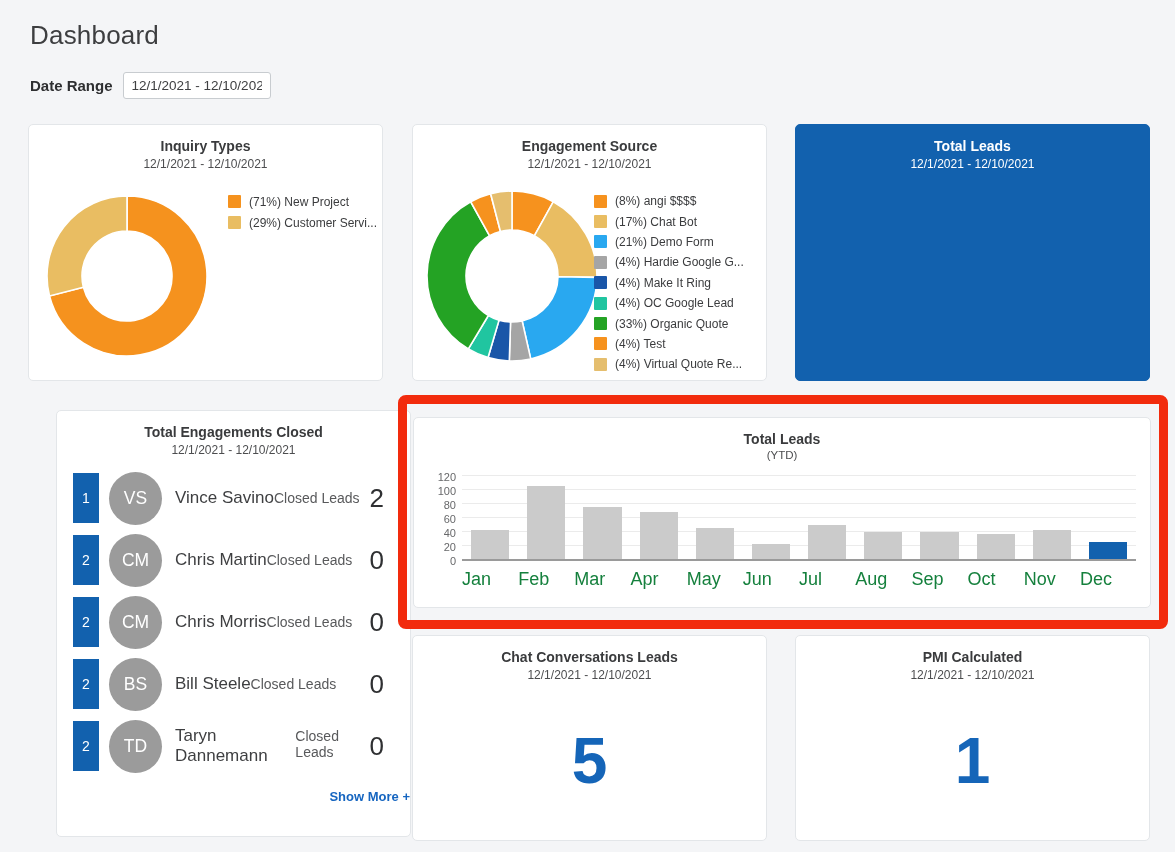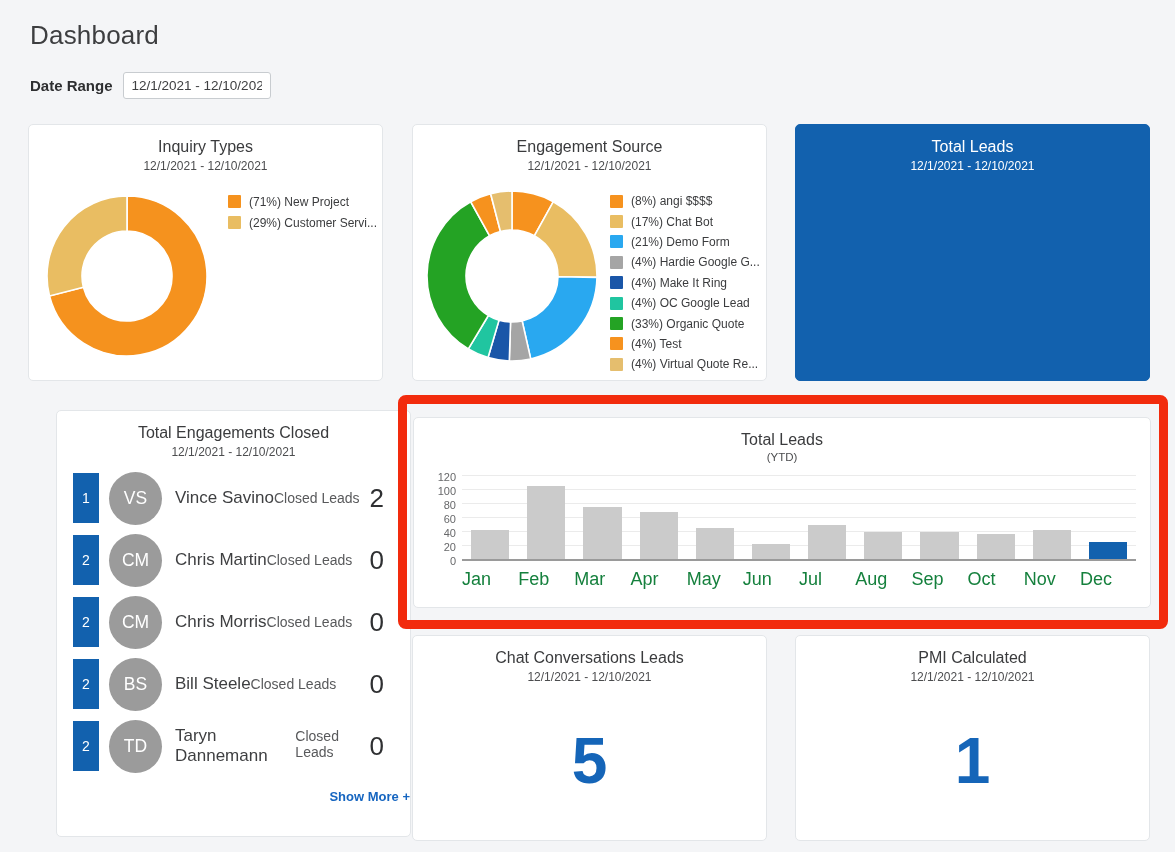--- a/index.html
+++ b/index.html
@@ -24,42 +24,42 @@
     width: 148px; height: 27px; background: #fff;
     border: 1px solid #c8ccd0; border-radius: 3px;
     font-family: "Liberation Sans", sans-serif;
     font-size: 13.5px; color: #3f4042; padding: 0 8px; outline: none;
   }
   .card {
     position: absolute; background: #fff;
     border: 1px solid #e3e6e9; border-radius: 5px;
   }
   .card-head { padding-top: 13px; text-align: center; }
-  .card-title { font-size: 16px; font-weight: normal; color: #3a3b3d; }
+  .card-title { font-size: 14px; font-weight: bold; color: #3a3b3d; }
   .card-sub { font-size: 12px; color: #4c4d4f; margin-top: 3px; }
 
   #card-inquiry    { left: 28px;  top: 124px; width: 355px; height: 257px; }
   #card-engagement { left: 412px; top: 124px; width: 355px; height: 257px; }
   #card-leads      { left: 795px; top: 124px; width: 355px; height: 257px;
                      background: var(--accent); border-color: var(--accent); }
   #card-leads .card-title, #card-leads .card-sub { color: #fff; }
   #card-closed     { left: 28px;  top: 410px; width: 355px; height: 427px; margin-left: 28px; }
   #red-box         { position: absolute; left: 398px; top: 395px; width: 770px; height: 234px;
                      border: 9px solid var(--red); border-radius: 8px; }
   #card-chart      { left: 6px; top: 13px; width: 738px; height: 191px; }
   #card-chat       { left: 412px; top: 635px; width: 355px; height: 206px; }
   #card-pmi        { left: 795px; top: 635px; width: 355px; height: 206px; }
 
   .donut-wrap { position: absolute; }
   #card-inquiry .donut-wrap    { left: 16px; top: 69px; }
   #card-engagement .donut-wrap { left: 12px; top: 64px; }
 
   .legend { position: absolute; }
   #card-inquiry .legend    { left: 199px; top: 66px; }
-  #card-engagement .legend { left: 197px; top: 66px; }
+  #card-engagement .legend { left: 181px; top: 66px; }
   .legend-item { display: flex; align-items: center; }
   #card-inquiry .legend-item    { height: 21px; }
   #card-engagement .legend-item { height: 20.4px; }
   .legend-swatch { width: 13px; height: 13px; margin-right: 8px; flex: 0 0 auto; border-radius: 1px; }
   .legend-label { font-size: 12px; color: #3b3c3e; white-space: nowrap; }
 
   .big-number {
     position: absolute; left: 0; right: 0; top: 88px; text-align: center;
     font-size: 100px; font-weight: bold; color: #fff; line-height: 1;
   }

